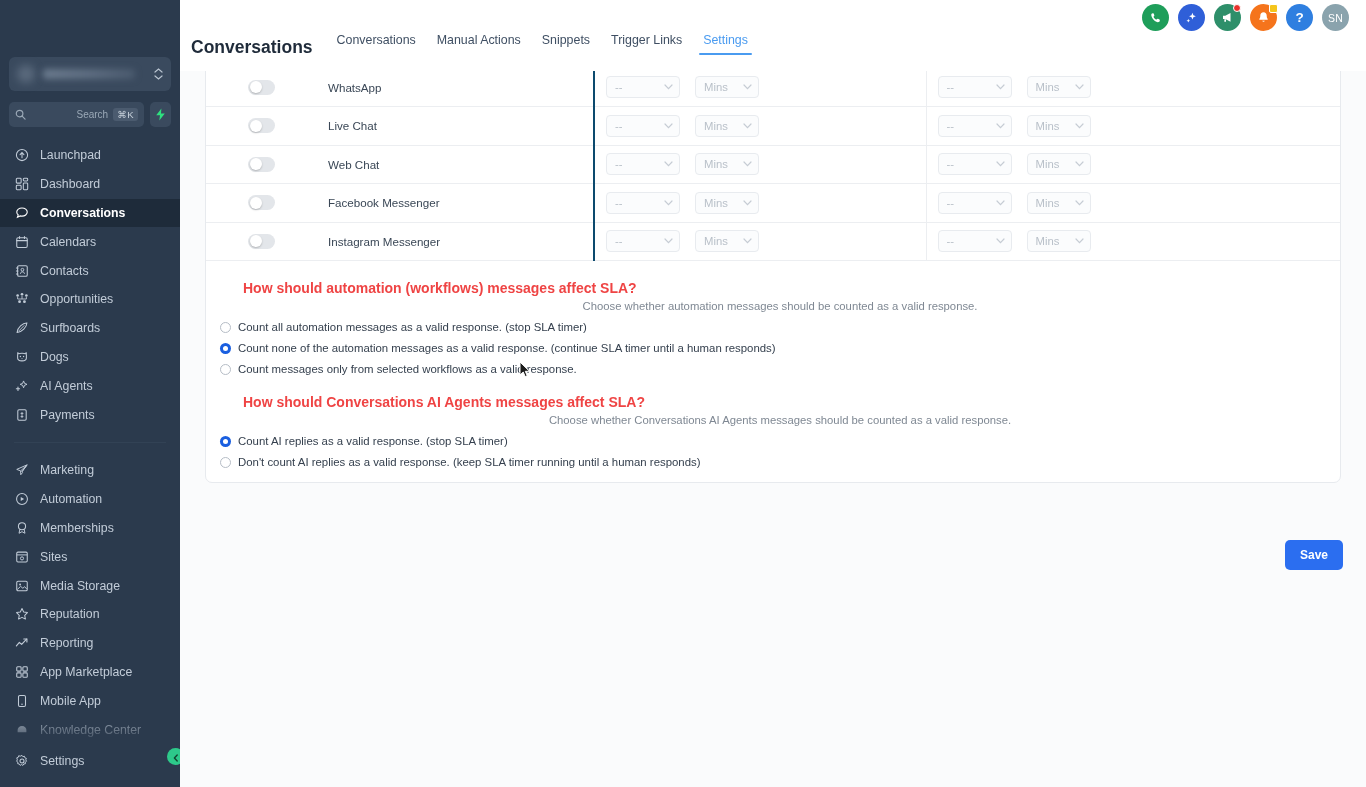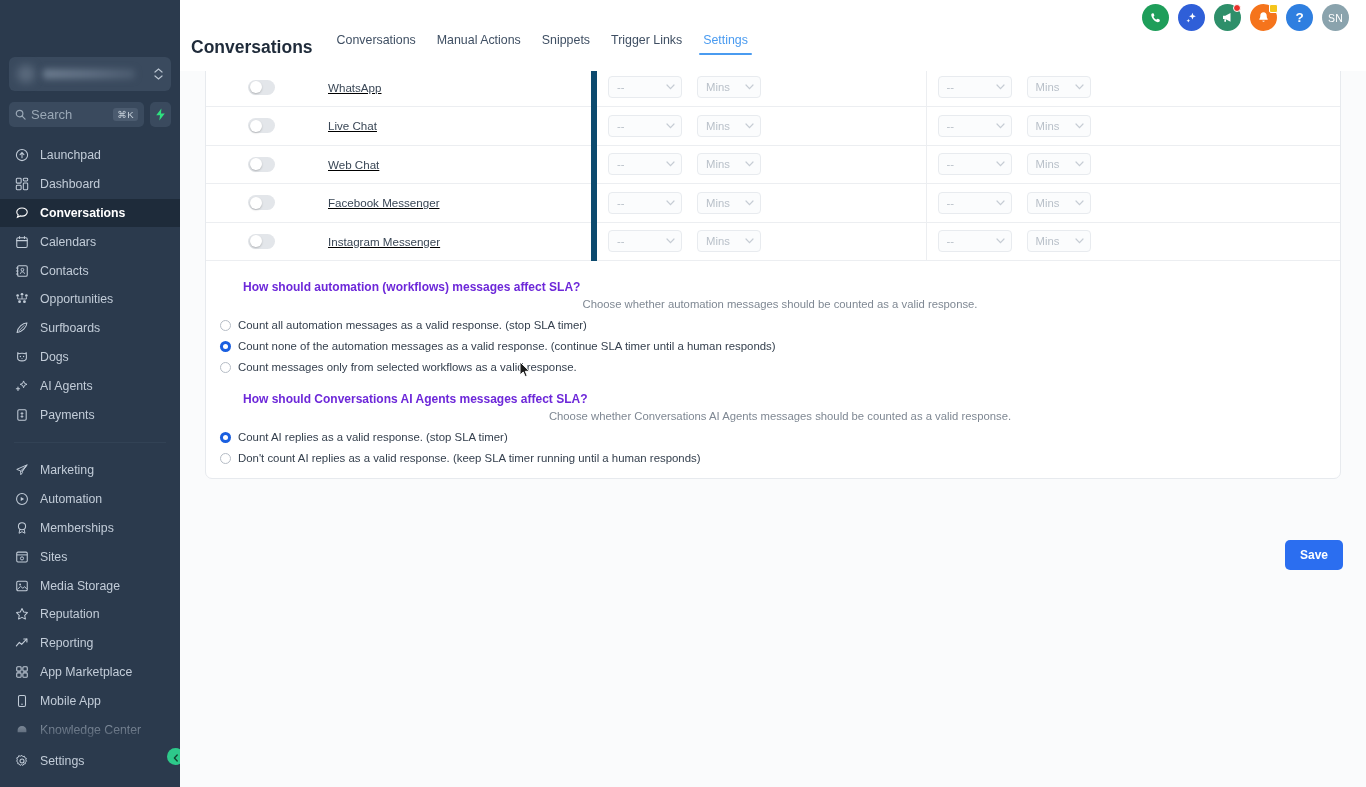--- a/index.html
+++ b/index.html
@@ -39,21 +39,21 @@
     color: #b9c4d0;
   }
   .ws-chevrons svg { display: block; }
 
   .search-row { margin: 11px 9px 0 9px; display: flex; gap: 6px; align-items: center; }
   .search-box {
     flex: 1; height: 25px; background: #3a4a5e; border-radius: 5px;
     display: flex; align-items: center; padding: 0 6px; gap: 5px;
   }
   .search-box .sicon { color: #9aa8b6; display: flex; }
-  .search-ph { color: #9aa8b6; font-size: 13px; flex: 1; }
+  .search-ph { color: #9aa8b6; font-size: 10px; flex: 1; text-align: right; }
   .kbd {
     background: #4b5b6f; color: #c7d1db; font-size: 9.5px;
     border-radius: 3px; padding: 1px 4px; letter-spacing: .5px;
     font-family: "Liberation Sans", sans-serif;
   }
   .ai-btn {
     width: 21px; height: 25px; background: #3a4a5e; border-radius: 5px;
     display: flex; align-items: center; justify-content: center; color: #2ee07f;
   }
 
@@ -140,21 +140,21 @@
     position: absolute; left: 25px; top: -10px; width: 1136px;
     background: #ffffff; border: 1px solid #e7eaee; border-radius: 7px;
     padding: 0 0 14px 0; overflow: hidden;
   }
 
   
   table.sla { width: 100%; border-collapse: collapse; table-layout: fixed; }
   table.sla td { border-bottom: 1px solid #eceef1; height: 38.5px; vertical-align: middle; }
   table.sla tr:last-child td { border-bottom: 1px solid #eceef1; }
   .c-toggle { width: 111px; }
-  .c-name  { width: 277px; border-right: 6px solid #0c4a6e; text-decoration: underline; }
+  .c-name  { width: 277px; border-right: 2px solid #0c4a6e; }
   .c-g1    { width: 332px; border-right: 1px solid #eceef1; padding-left: 11px; }
   .c-g2    { width: 416px; padding-left: 11px; }
 
   .tg-wrap { display: flex; justify-content: center; }
   .toggle {
     width: 27px; height: 15px; border-radius: 9px; background: #e3e6ea;
     position: relative; cursor: pointer; flex: 0 0 27px;
   }
   .toggle .knob {
     position: absolute; top: 1.5px; left: 1.5px;
@@ -174,21 +174,21 @@
   }
   .sel.w1 { width: 74px; }
   .sel.w2 { width: 64px; }
   .sel.dim { background: #fbfcfd; color: #b9c0c9; border-color: #e8ebef; }
   .sel .val { flex: 1; }
   .sel .cv { color: #9aa4b0; display: flex; margin-left: 4px; }
   .sel.dim .cv { color: #c6ccd4; }
 
   
   .qblock { padding: 19px 0 0 14px; }
-  .q-title { font-size: 12px; font-weight: bold; color: #6d28d9; padding-left: 23px; }
+  .q-title { font-size: 14px; font-weight: bold; color: #ef4444; padding-left: 23px; }
   .q-sub { font-size: 11.3px; color: #7f8893; margin-top: 4px; text-align: center; }
   .radio-row {
     display: flex; align-items: center; gap: 7px; margin-top: 9px; cursor: pointer; text-align: center;
   }
   .radio {
     width: 11px; height: 11px; border-radius: 50%;
     border: 1px solid #b6bdc6; background: #fff; flex: 0 0 11px; position: relative;
   }
   .radio.on { border: none; background: #1a5fe0; }
   .radio.on::after {

